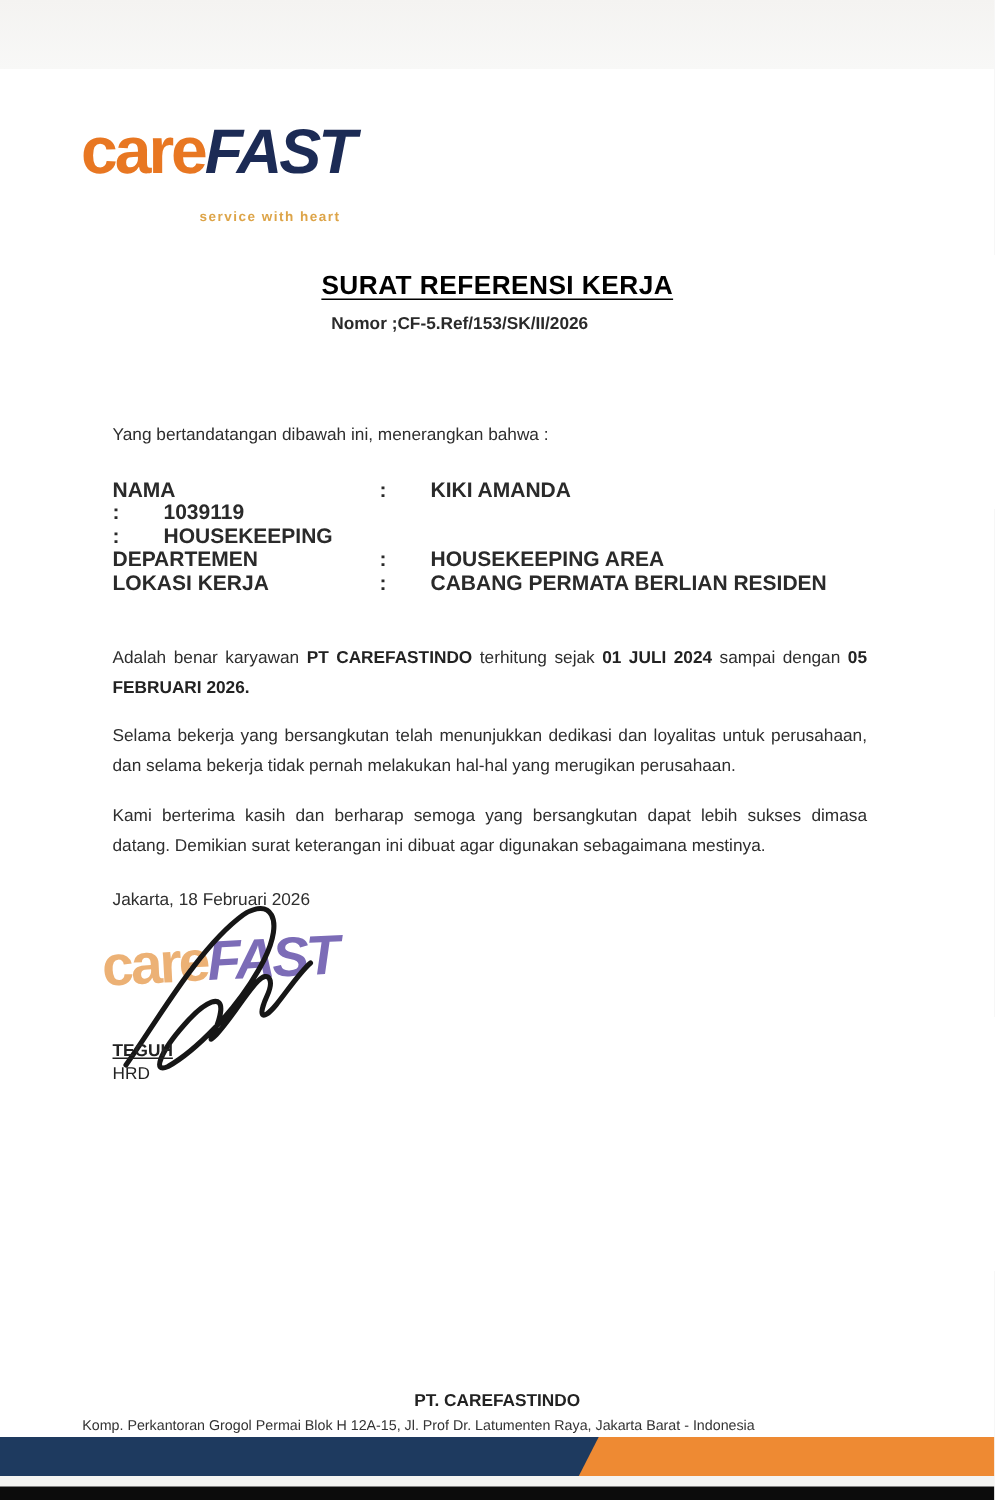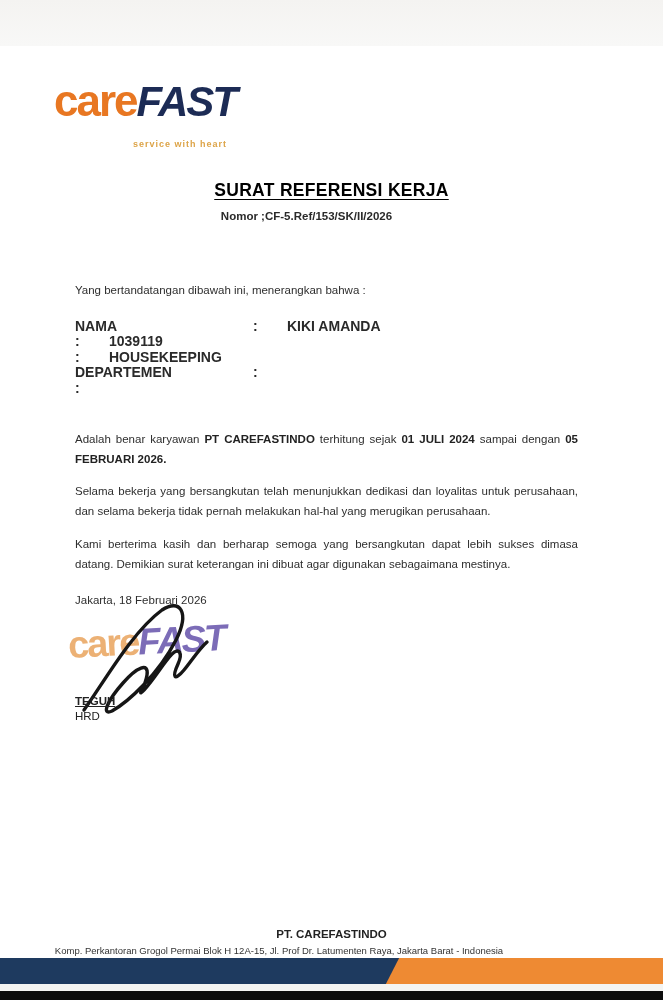--- a/index.html
+++ b/index.html
@@ -143,23 +143,26 @@
       <span class="field-sep">:</span>
       <span class="field-value">1039119</span>
     </div>
     <div class="field-row">
       <span class="field-sep">:</span>
       <span class="field-value">HOUSEKEEPING</span>
     </div>
     <div class="field-row">
       <span class="field-label">DEPARTEMEN</span>
       <span class="field-sep">:</span>
+      <span class="field-value">HOUSEKEEPING AREA</span>
     </div>
     <div class="field-row">
+      <span class="field-label">LOKASI KERJA</span>
       <span class="field-sep">:</span>
+      <span class="field-value">CABANG PERMATA BERLIAN RESIDEN</span>
     </div>
   </div>
 
   <div class="para p1"><span>Adalah benar karyawan </span><b>PT CAREFASTINDO</b><span> terhitung sejak </span><b>01 JULI 2024</b><span> sampai dengan </span><b>05 FEBRUARI 2026.</b></div>
 
   <div class="para p2">Selama bekerja yang bersangkutan telah menunjukkan dedikasi dan loyalitas untuk perusahaan, dan selama bekerja tidak pernah melakukan hal-hal yang merugikan perusahaan.</div>
 
   <div class="para p3">Kami berterima kasih dan berharap semoga yang bersangkutan dapat lebih sukses dimasa datang. Demikian surat keterangan ini dibuat agar digunakan sebagaimana mestinya.</div>
 
   <div class="date-line">Jakarta, 18 Februari 2026</div>

